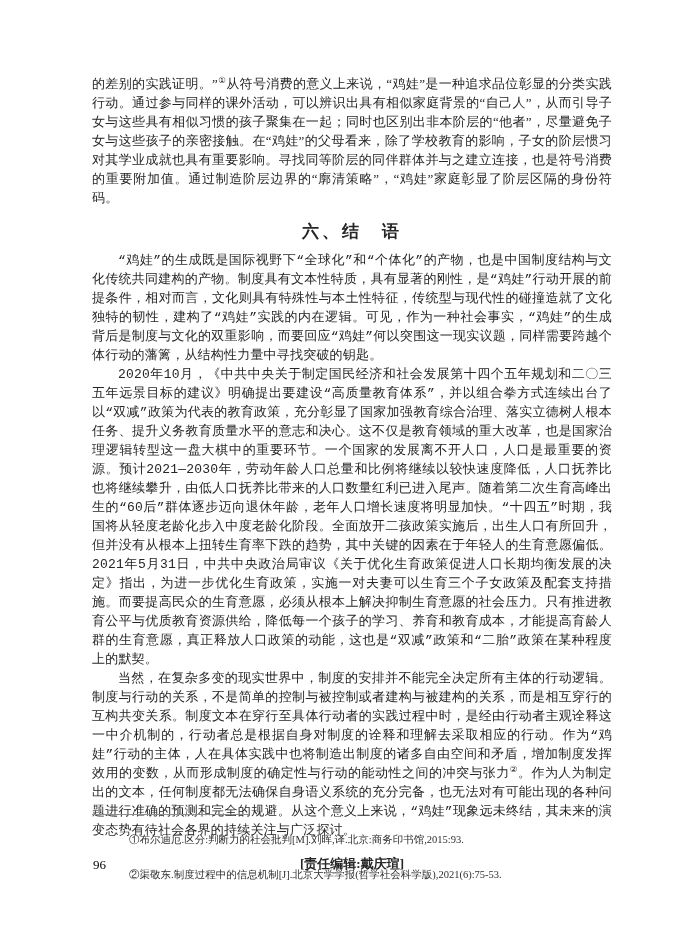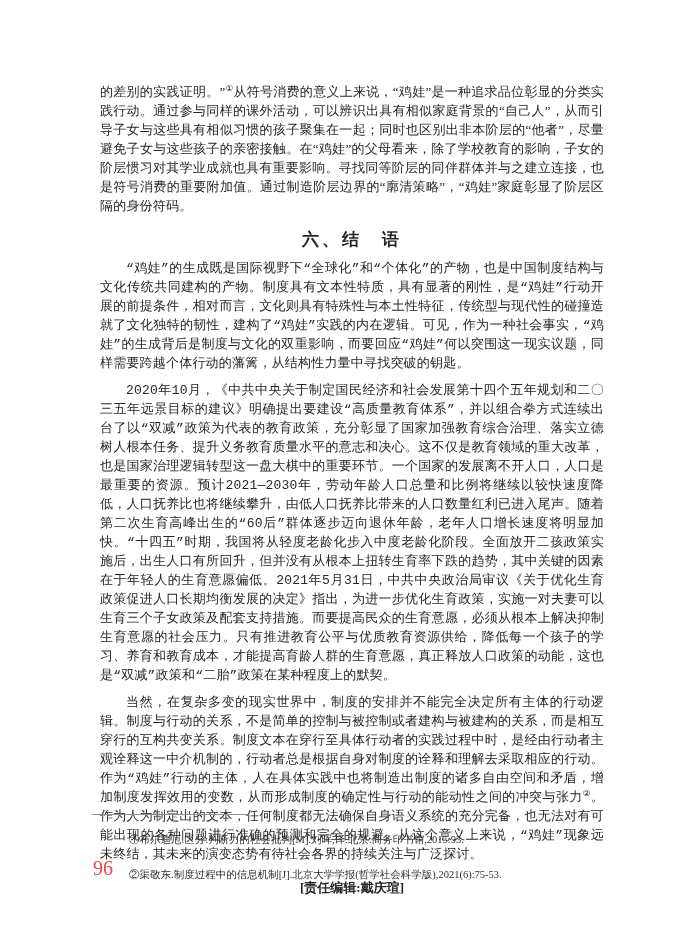--- a/index.html
+++ b/index.html
@@ -8,21 +8,21 @@
     height: 943px;
     background: #ffffff;
     position: relative;
     overflow: hidden;
     font-family: "Liberation Serif", "DejaVu Serif", serif;
     color: #262626;
   }
   .page { position: absolute; inset: 0; background: #ffffff; }
   .content { position: absolute; left: 92px; top: 74px; width: 520px; }
   .para {
-    margin: 8px;
+    margin: 0;
     font-size: 13px;
     line-height: 19px;
     text-align: justify;
     text-justify: inter-character;
     letter-spacing: 0.2px;
   }
   .indent { text-indent: 2em; font-family: Liberation Mono, monospace; }
   .heading {
     margin: 13px 0 8px 0;
     text-align: center;
@@ -48,22 +48,22 @@
     font-size: 10.5px;
     line-height: 18.5px;
     text-indent: 2em;
     text-align: justify;
     color: #2e2e2e;
   }
   .page-num {
     position: absolute;
     left: 93px;
     top: 857px;
-    font-size: 20px;
-    color: #ef4444;
+    font-size: 13px;
+    color: #000000;
   }
 </style>
 </head>
 <body>
 
 <div class="page">
 
   <div class="content">
 
     <p class="para"><span>的差别的实践证明。”</span><sup class="fnref">①</sup><span>从符号消费的意义上来说，“鸡娃”是一种追求品位彰显的分类实践行动。通过参与同样的课外活动，可以辨识出具有相似家庭背景的“自己人”，从而引导子女与这些具有相似习惯的孩子聚集在一起；同时也区别出非本阶层的“他者”，尽量避免子女与这些孩子的亲密接触。在“鸡娃”的父母看来，除了学校教育的影响，子女的阶层惯习对其学业成就也具有重要影响。寻找同等阶层的同伴群体并与之建立连接，也是符号消费的重要附加值。通过制造阶层边界的“廓清策略”，“鸡娃”家庭彰显了阶层区隔的身份符码。</span></p>

